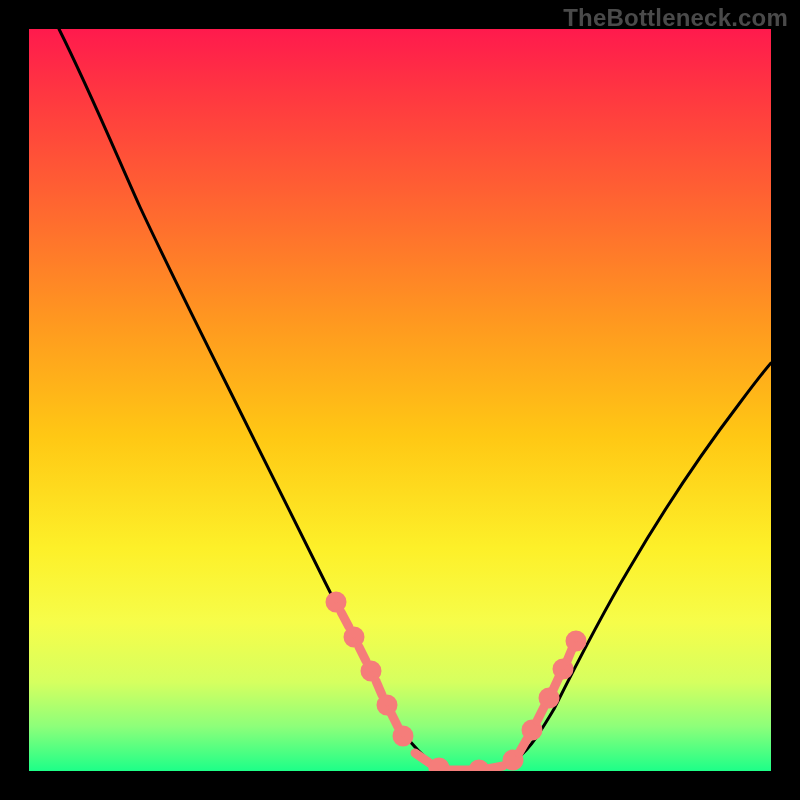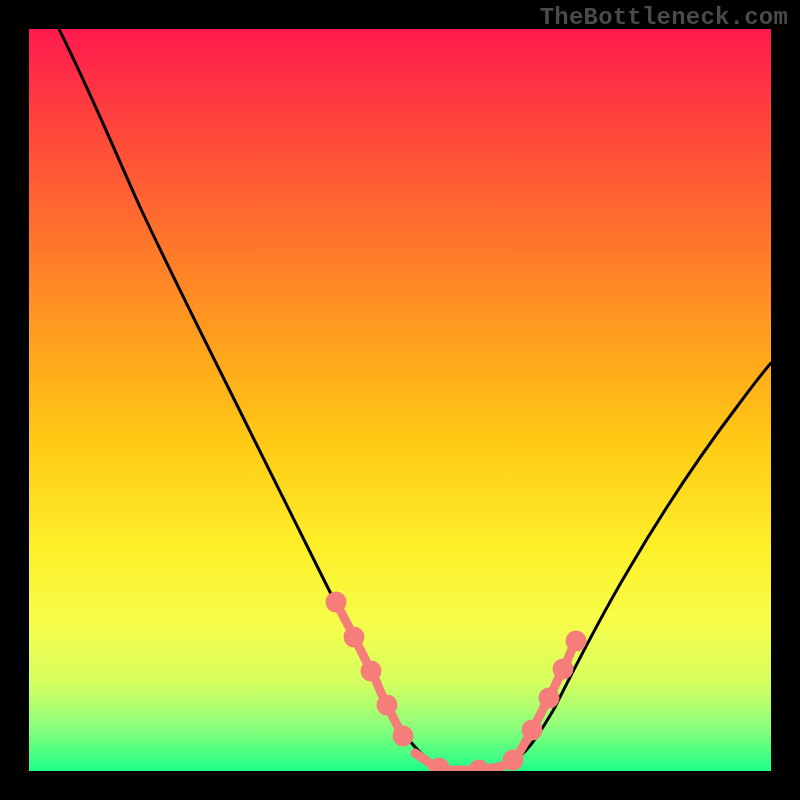--- a/index.html
+++ b/index.html
@@ -40,21 +40,20 @@
   }
   .watermark {
     position: absolute;
     top: 4px;
     right: 12px;
     color: #4a4a4a;
     font-size: 24px;
     font-weight: 600;
     letter-spacing: 0.2px;
     user-select: none;
-    font-family: Liberation Mono, monospace;
   }
   svg.curve {
     position: absolute;
     left: 0;
     top: 0;
     width: 742px;
     height: 742px;
   }
 </style>
 </head>

